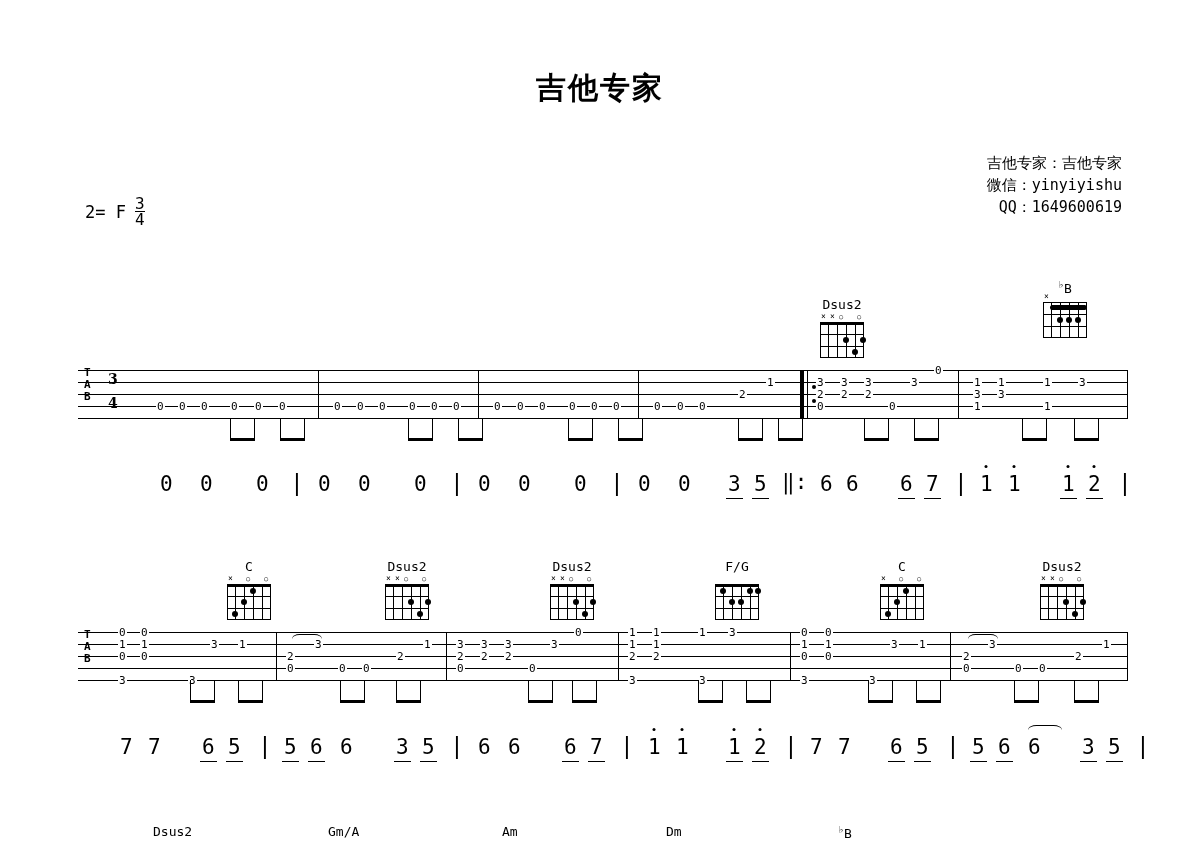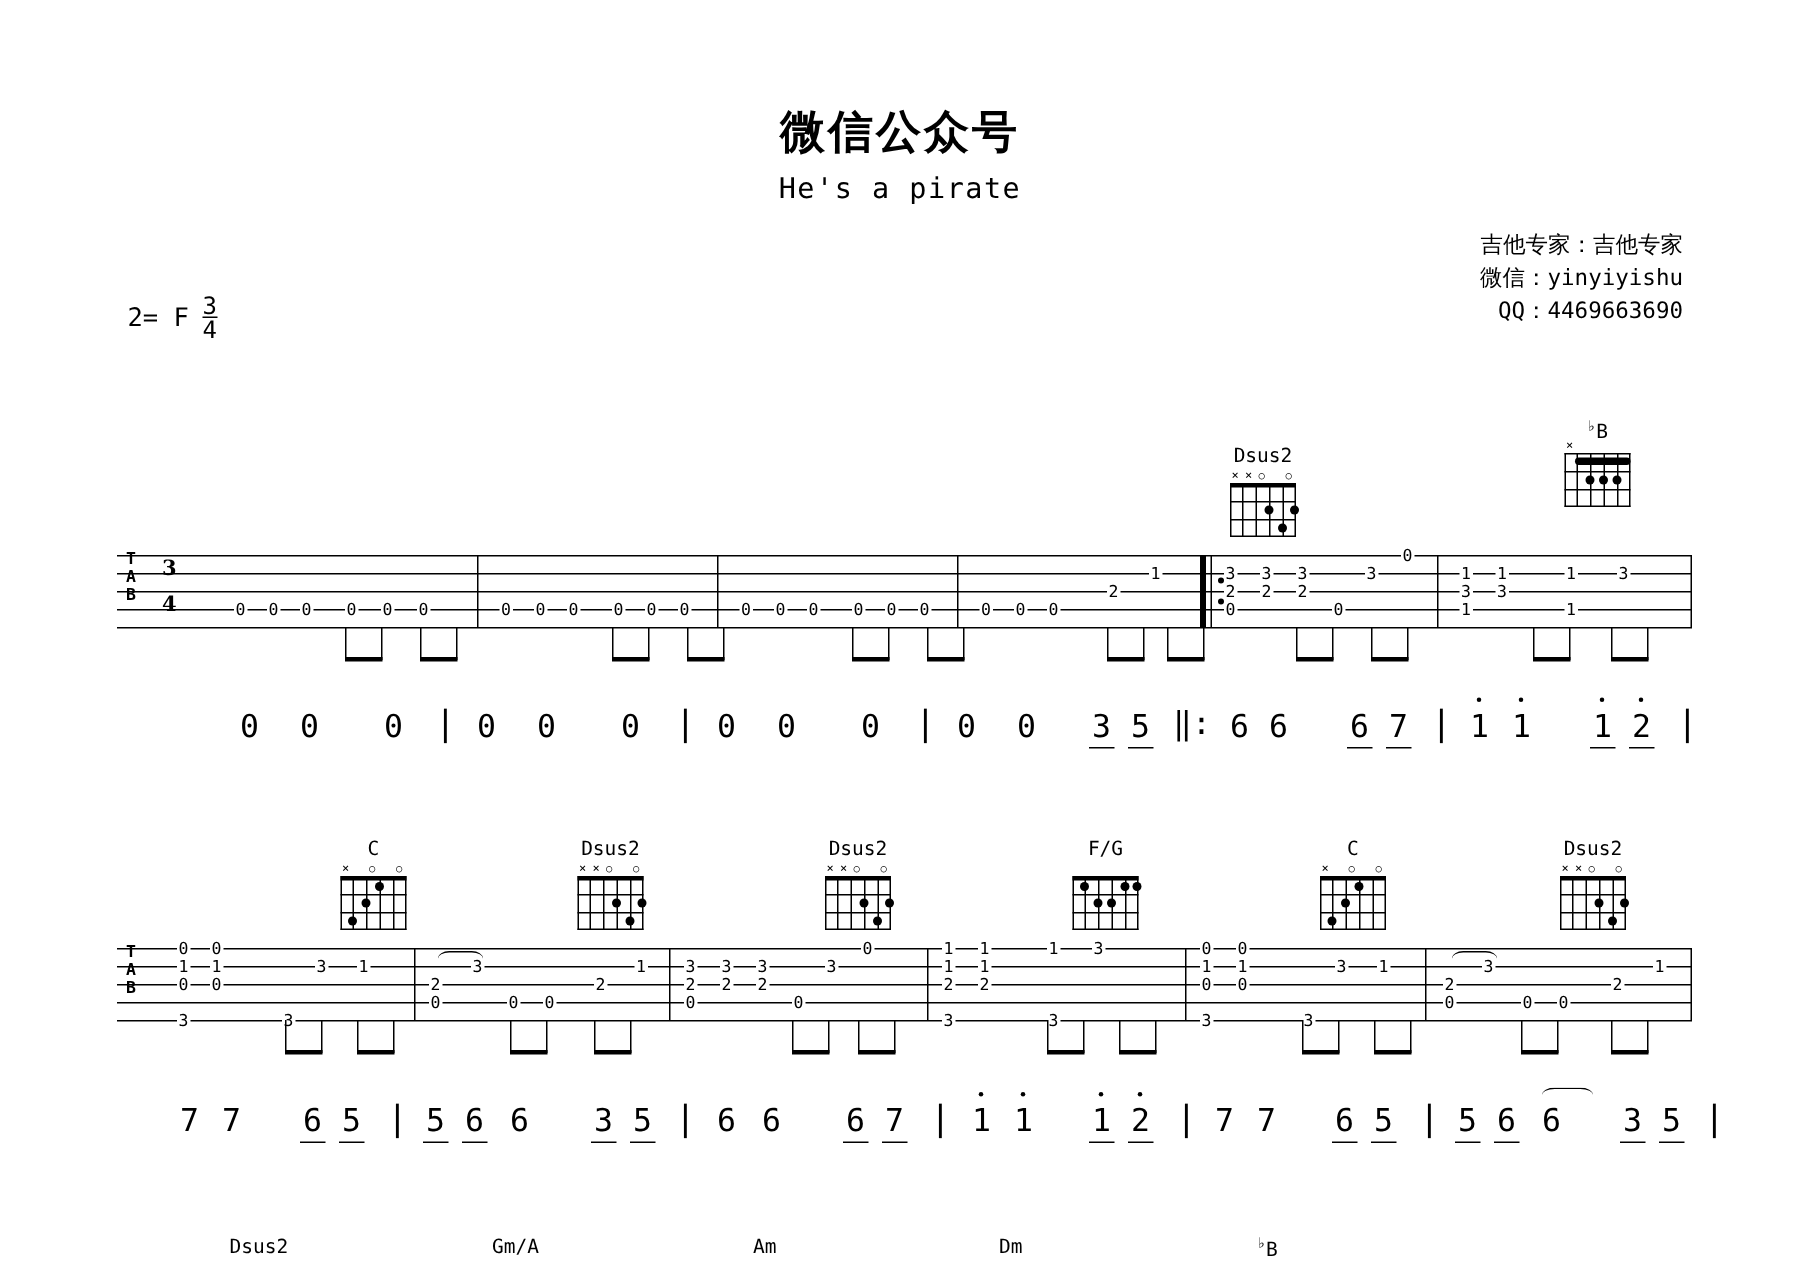--- a/index.html
+++ b/index.html
@@ -103,27 +103,26 @@
 
   .bottomchords{position:absolute;left:78px;top:824px;width:1050px;height:22px;}
   .bottomchords .bc{position:absolute;font-size:13px;font-family:"DejaVu Sans Mono", monospace;}
   .bottomchords .bc sup{font-size:10px;}
 </style>
 </head>
 <body>
 
 <div class="sheet">
 
-  <div class="title">微信公众号</div>
-  <div class="subtitle">He's a pirate</div>
+  <div class="title">吉他专家</div>
 
   <div class="contact">
     <div>吉他专家：吉他专家</div>
     <div>微信：yinyiyishu</div>
-    <div>QQ：4469663690</div>
+    <div>QQ：1649600619</div>
   </div>
 
   <div class="keysig">
     <span>2= F</span>
     <span class="timesig">
       <span class="num">3</span>
       <span class="den" style="border-top:1px solid #000;">4</span>
     </span>
   </div>
 

